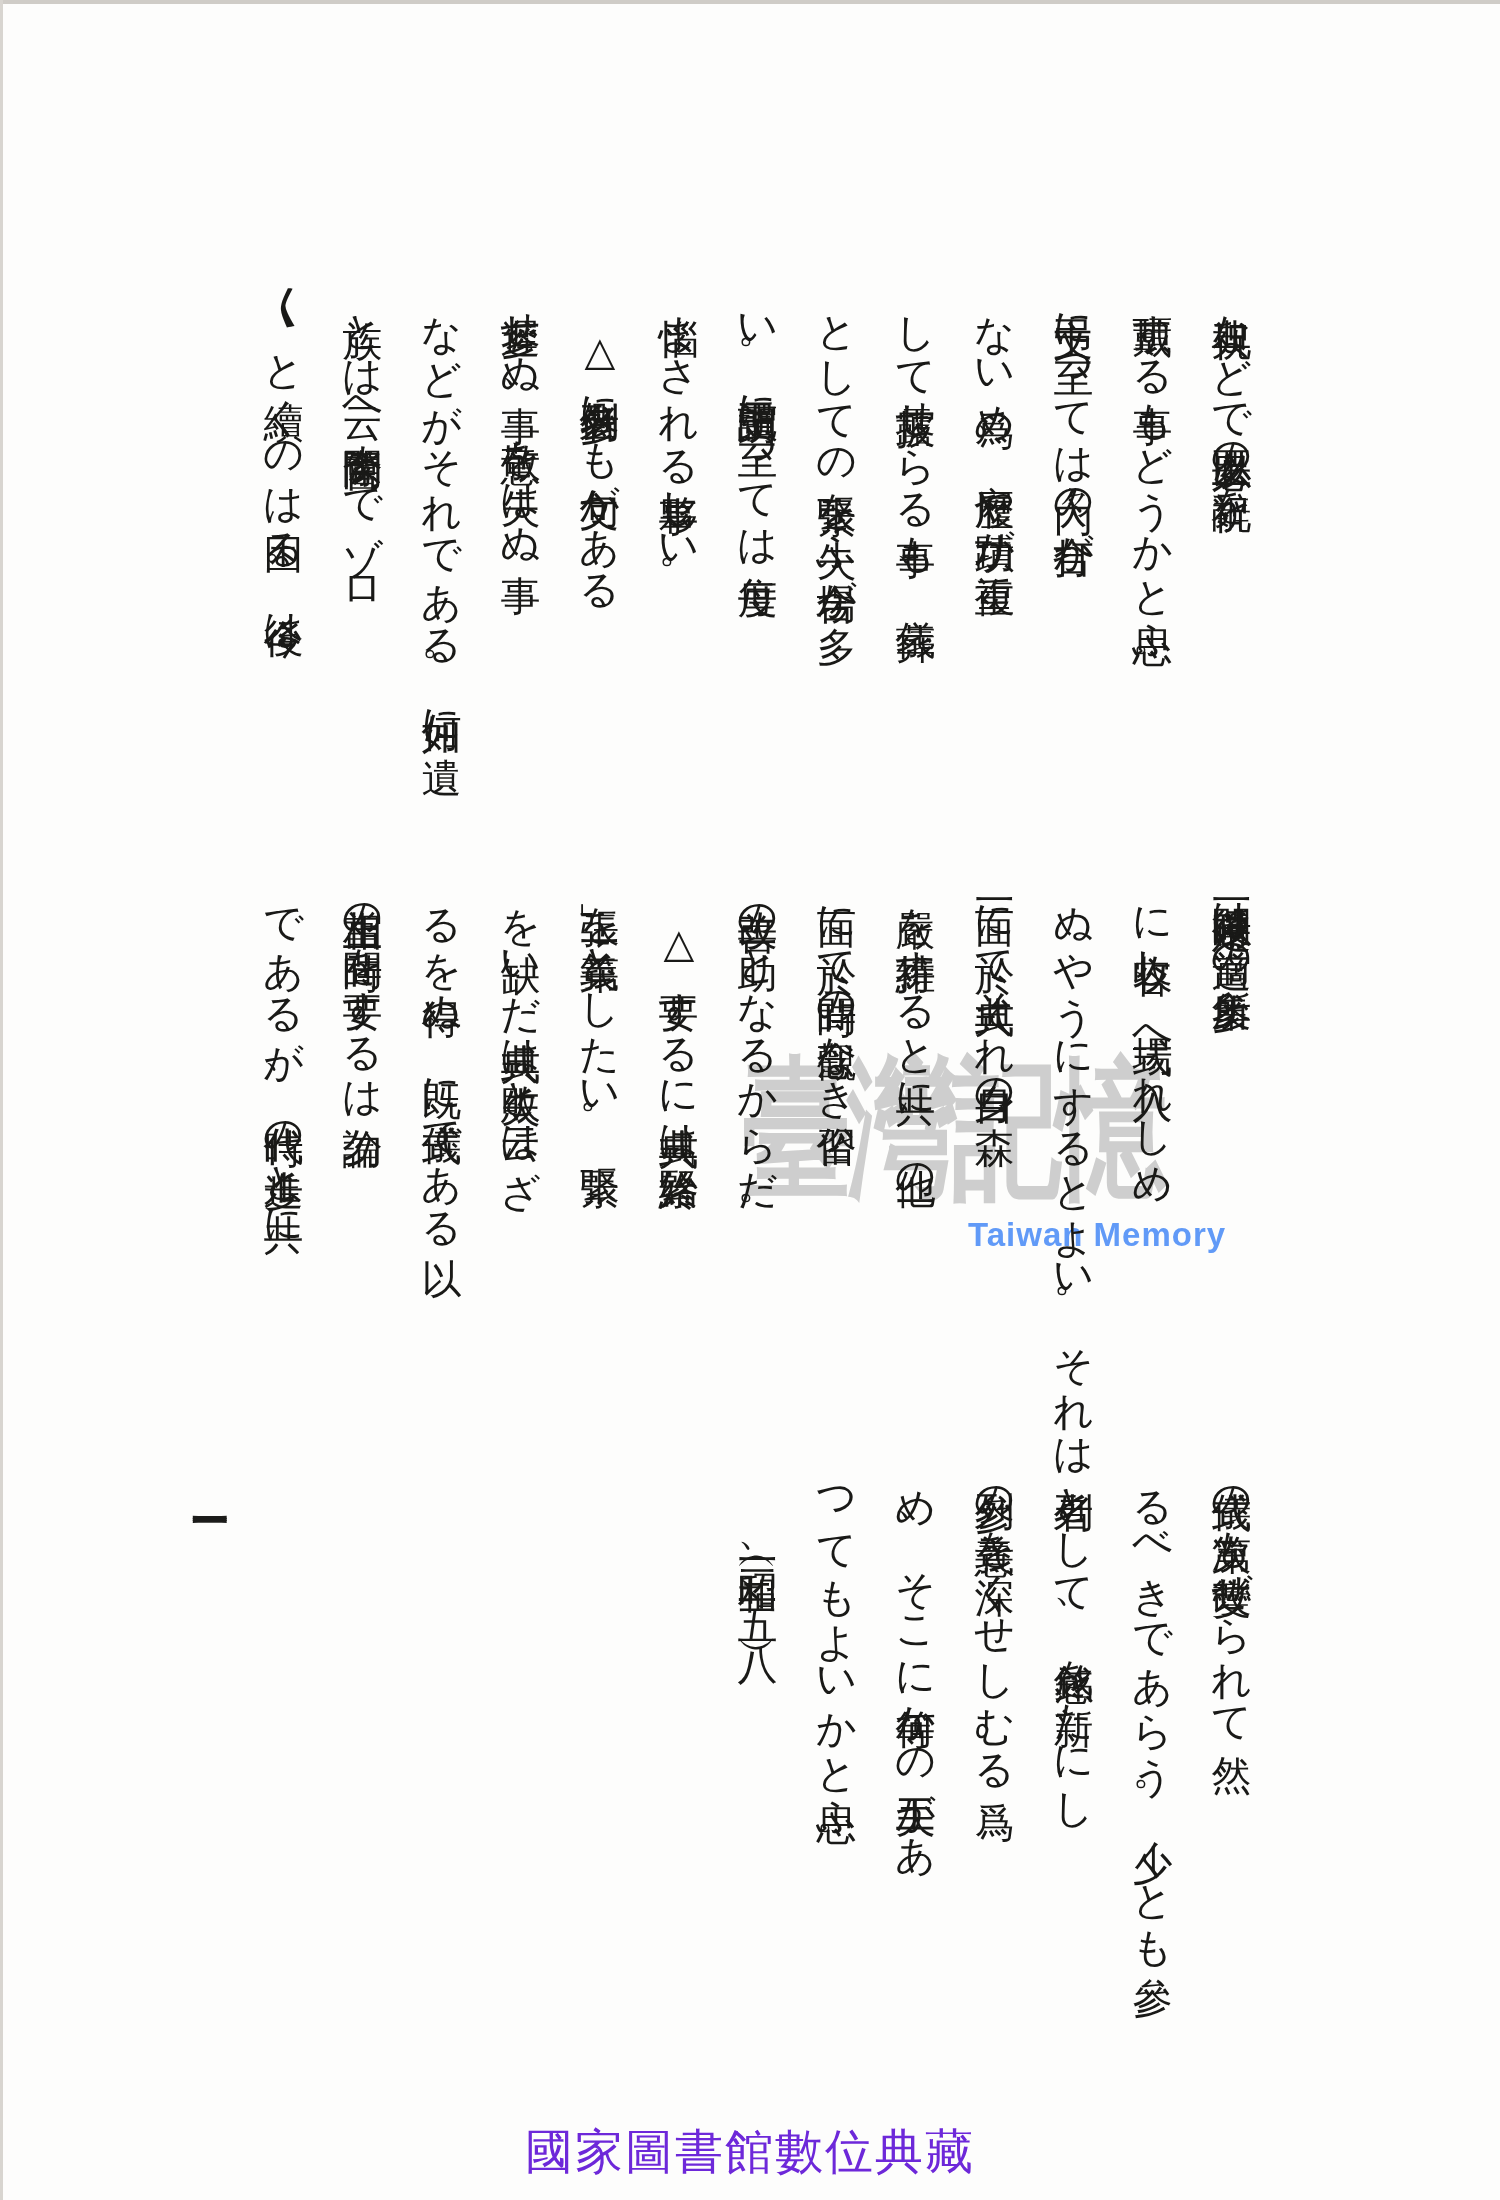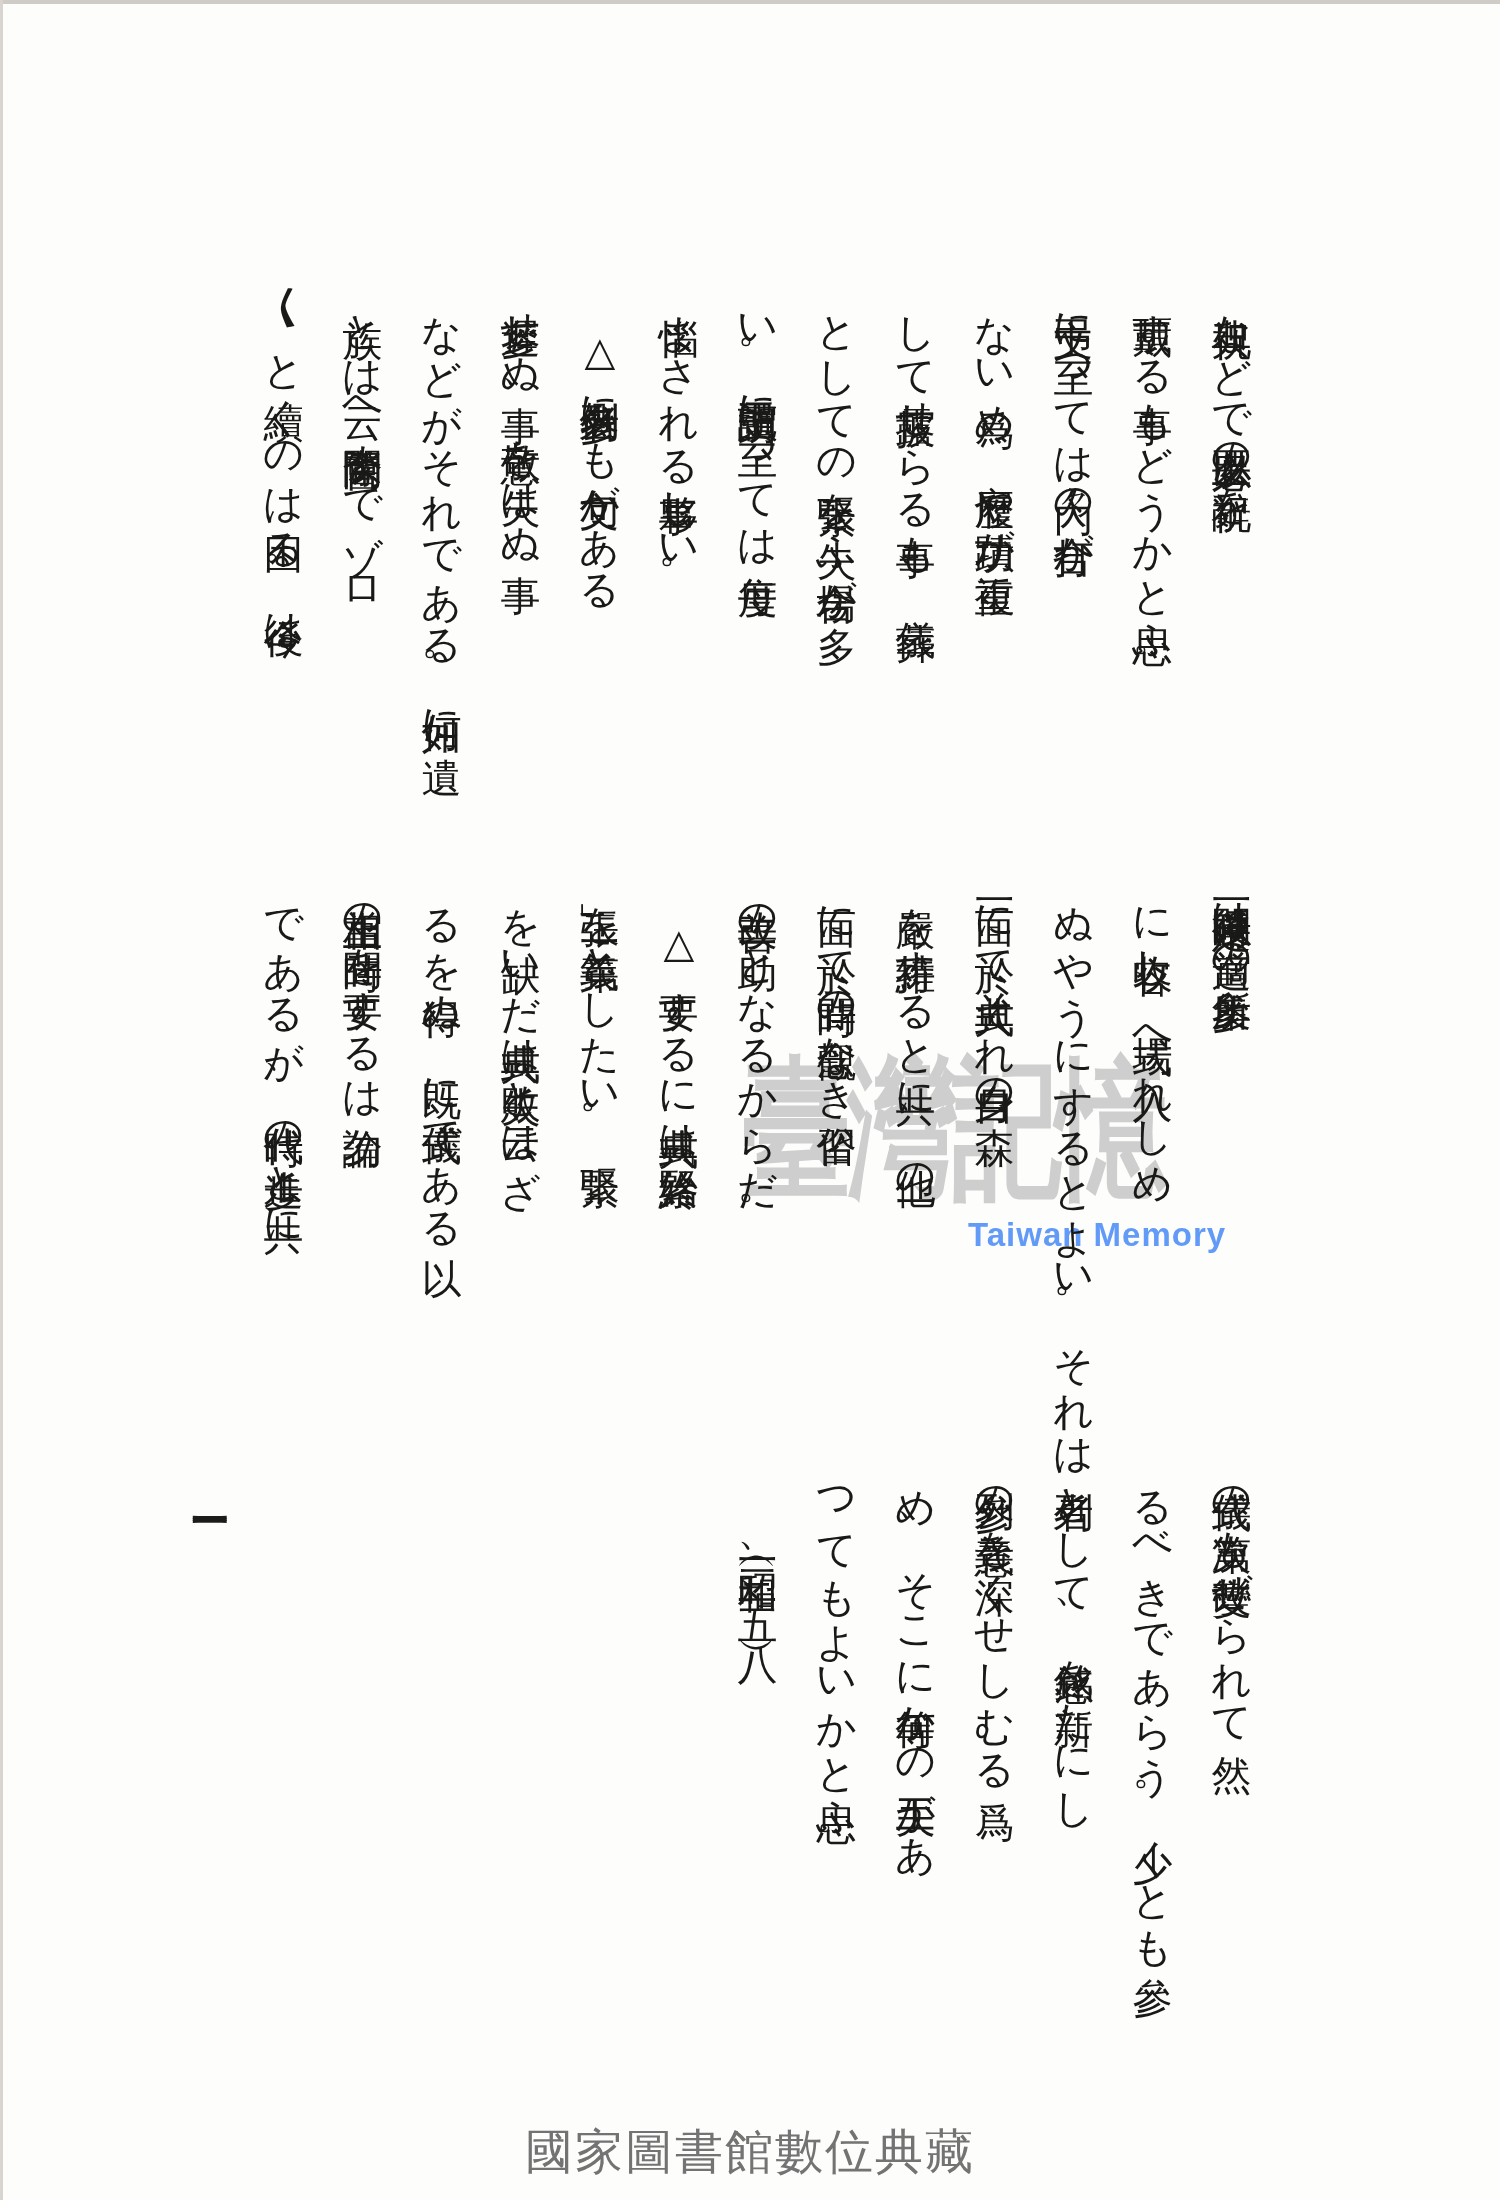--- a/index.html
+++ b/index.html
@@ -46,21 +46,21 @@
     position:absolute;left:936px;top:1216px;
     font-family:"Liberation Sans", sans-serif;
     font-size:33px;font-weight:600;letter-spacing:1px;
     color:#3b82f6;opacity:0.8;white-space:nowrap;z-index:1;margin-left:32px;
   }
 
   .footer-text{
     position:absolute;left:50%;transform:translateX(-50%);
     top:2120px;
     font-size:48px;letter-spacing:2px;
-    color:#737373;white-space:nowrap;z-index:2;
+    color:#6d28d9;white-space:nowrap;z-index:2;
     font-family:Liberation Serif, serif;
   }
 </style>
 </head>
 <body>
 
 <div class="scan-edge-top"></div>
 <div class="scan-edge-left"></div>
 
 <div class="watermark-main">臺灣記憶</div>

